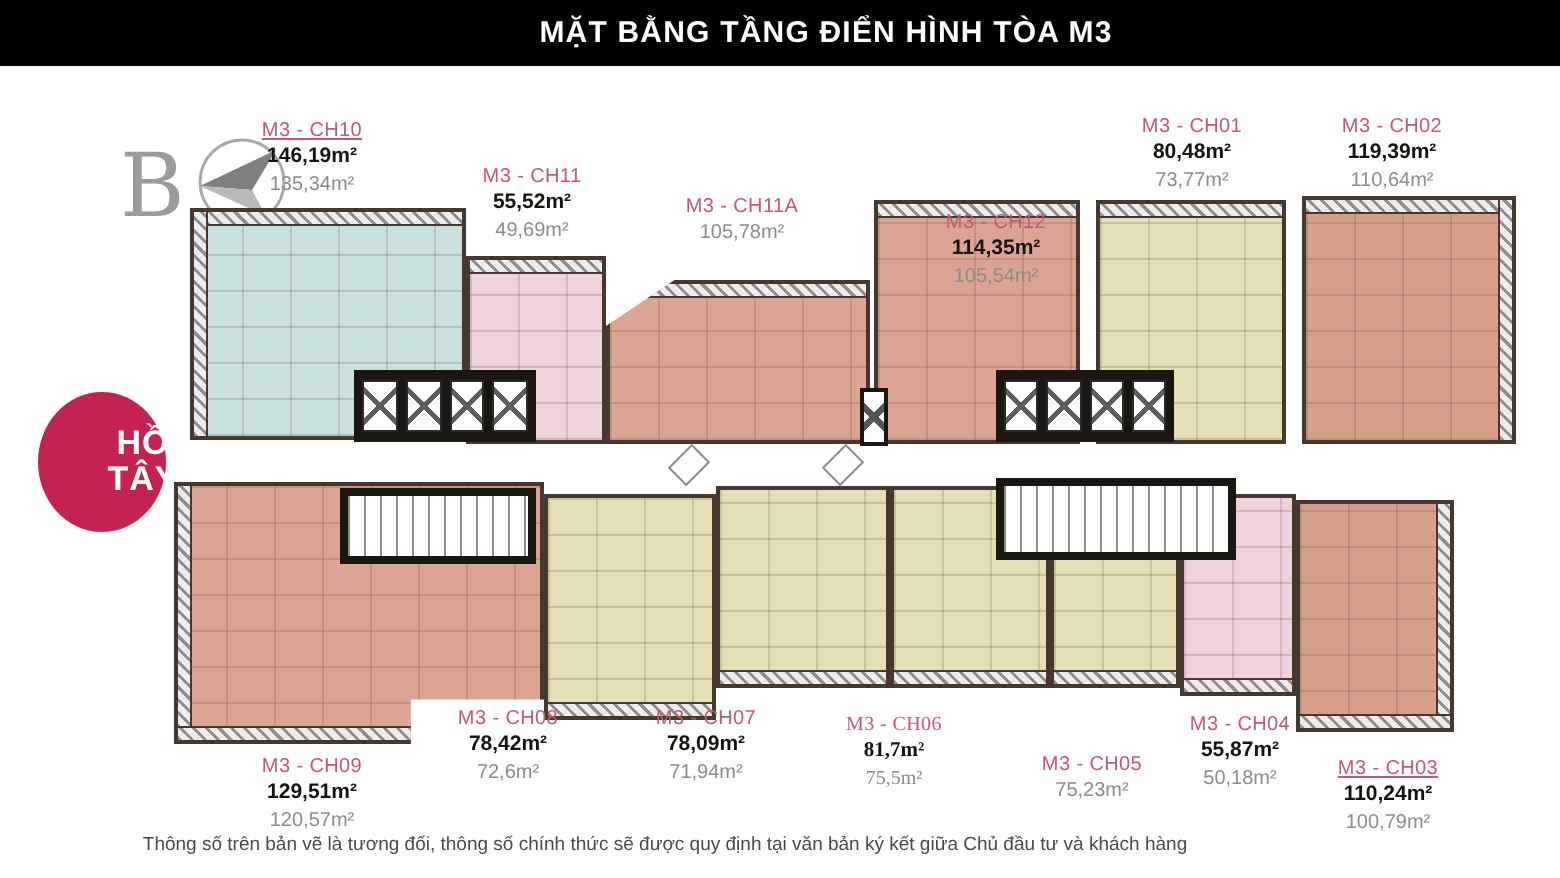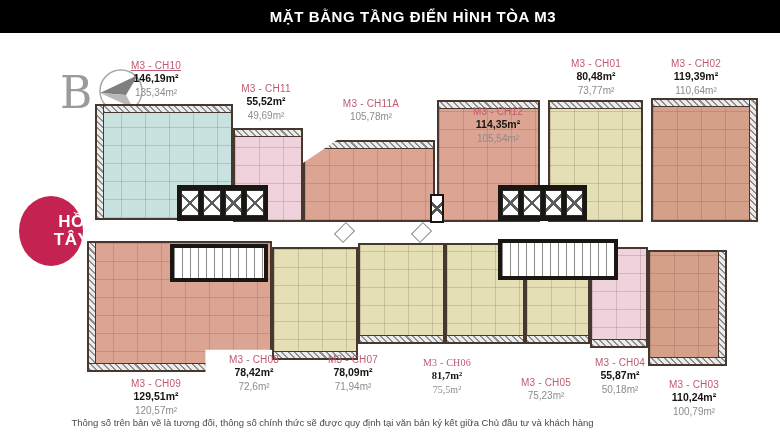--- a/index.html
+++ b/index.html
@@ -181,20 +181,20 @@
   <div class="ulabel" style="left:490px;top:356px;margin-top:20px;">
     <div class="ucode" style="color: rgb(192, 90, 112);">M3 - CH05</div>
     <div class="uarea2">75,23m²</div>
   </div>
   <div class="ulabel" style="left:564px;top:356px;">
     <div class="ucode" style="color: rgb(192, 90, 112);">M3 - CH04</div>
     <div class="uarea1">55,87m²</div>
     <div class="uarea2">50,18m²</div>
   </div>
   <div class="ulabel" style="left:638px;top:378px;">
-    <div class="ucode" style="color: rgb(192, 90, 112);">M3 - CH03</div>
+    <div class="ucode" style="color: rgb(192, 90, 112); text-decoration: underline;">M3 - CH03</div>
     <div class="uarea1">110,24m²</div>
     <div class="uarea2">100,79m²</div>
   </div>
 
   <div class="disclaimer">Thông số trên bản vẽ là tương đối, thông số chính thức sẽ được quy định tại văn bản ký kết giữa Chủ đầu tư và khách hàng</div>
 
 </div>
 
 </body></html>

